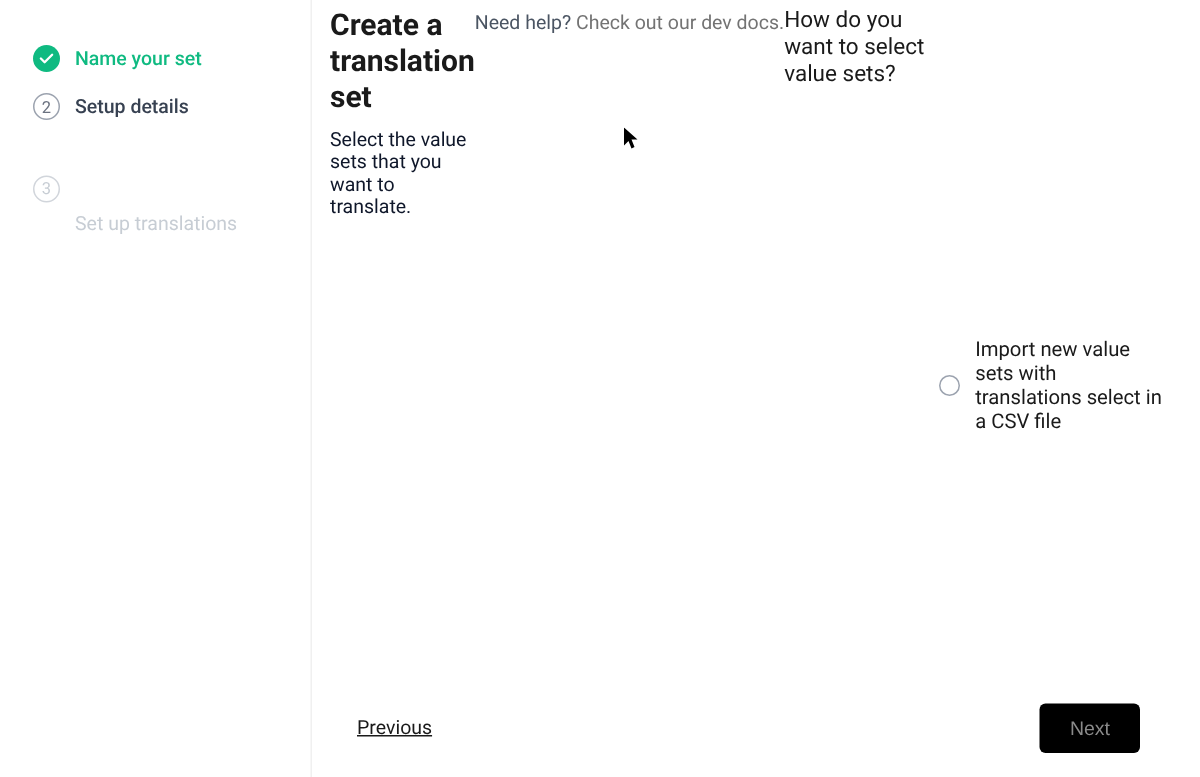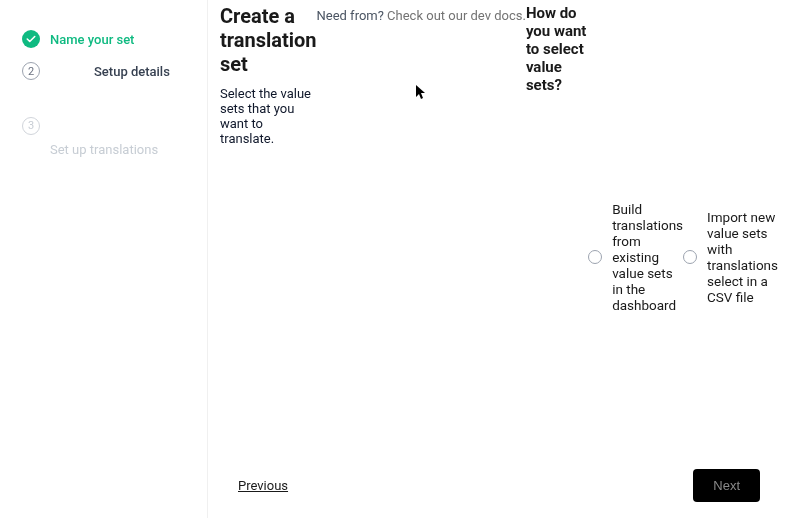--- a/index.html
+++ b/index.html
@@ -55,21 +55,20 @@
       border: 1.5px solid #d1d5db;
       color: #c7cdd4;
     }
     .step-label.done {
       color: #0fba81;
       font-weight: 500;
     }
     .step-label.current {
       color: #374151;
       font-weight: 500;
-      margin-left: 44px;
     }
     .step-label.pending {
       color: #c7cdd4;
       margin-top: 48px;
     }
     .main {
       flex: 1;
       padding: 4px 22px 0 12px;
       position: relative;
       display: flex;
@@ -95,21 +94,21 @@
       color: #4b5563;
       white-space: nowrap;
       margin-top: 4px;
     }
     .help-link {
       color: #737373;
       cursor: pointer;
     }
     .section-title {
       font-size: 15px;
-      font-weight: 700;
+      font-weight: 400;
       color: #1a1a1a;
       margin-bottom: 12px;
     }
     .radio-row {
       display: flex;
       align-items: center;
       margin-bottom: 8px;
       cursor: pointer;
       font-size: 13.5px;
       color: #1a1a1a;
@@ -185,30 +184,26 @@
     </div>
   </aside>
 
   <main class="main">
     <div class="header-row">
       <div>
         <h1 class="page-title">Create a translation set</h1>
         <p class="page-subtitle">Select the value sets that you want to translate.</p>
       </div>
       <div class="help-row">
-        <span>Need from? </span><span class="help-link">Check out our dev docs.</span>
+        <span>Need help? </span><span class="help-link">Check out our dev docs.</span>
       </div>
     </div>
 
     <h2 class="section-title">How do you want to select value sets?</h2>
 
-    <label class="radio-row">
-      <span class="radio-circle"></span>
-      <span>Build translations from existing value sets in the dashboard</span>
-    </label>
 
     <label class="radio-row">
       <span class="radio-circle"></span>
       <span>Import new value sets with translations select in a CSV file</span>
     </label>
 
     <div class="footer">
       <a class="prev-link">Previous</a>
       <button class="next-btn">Next</button>
     </div>

